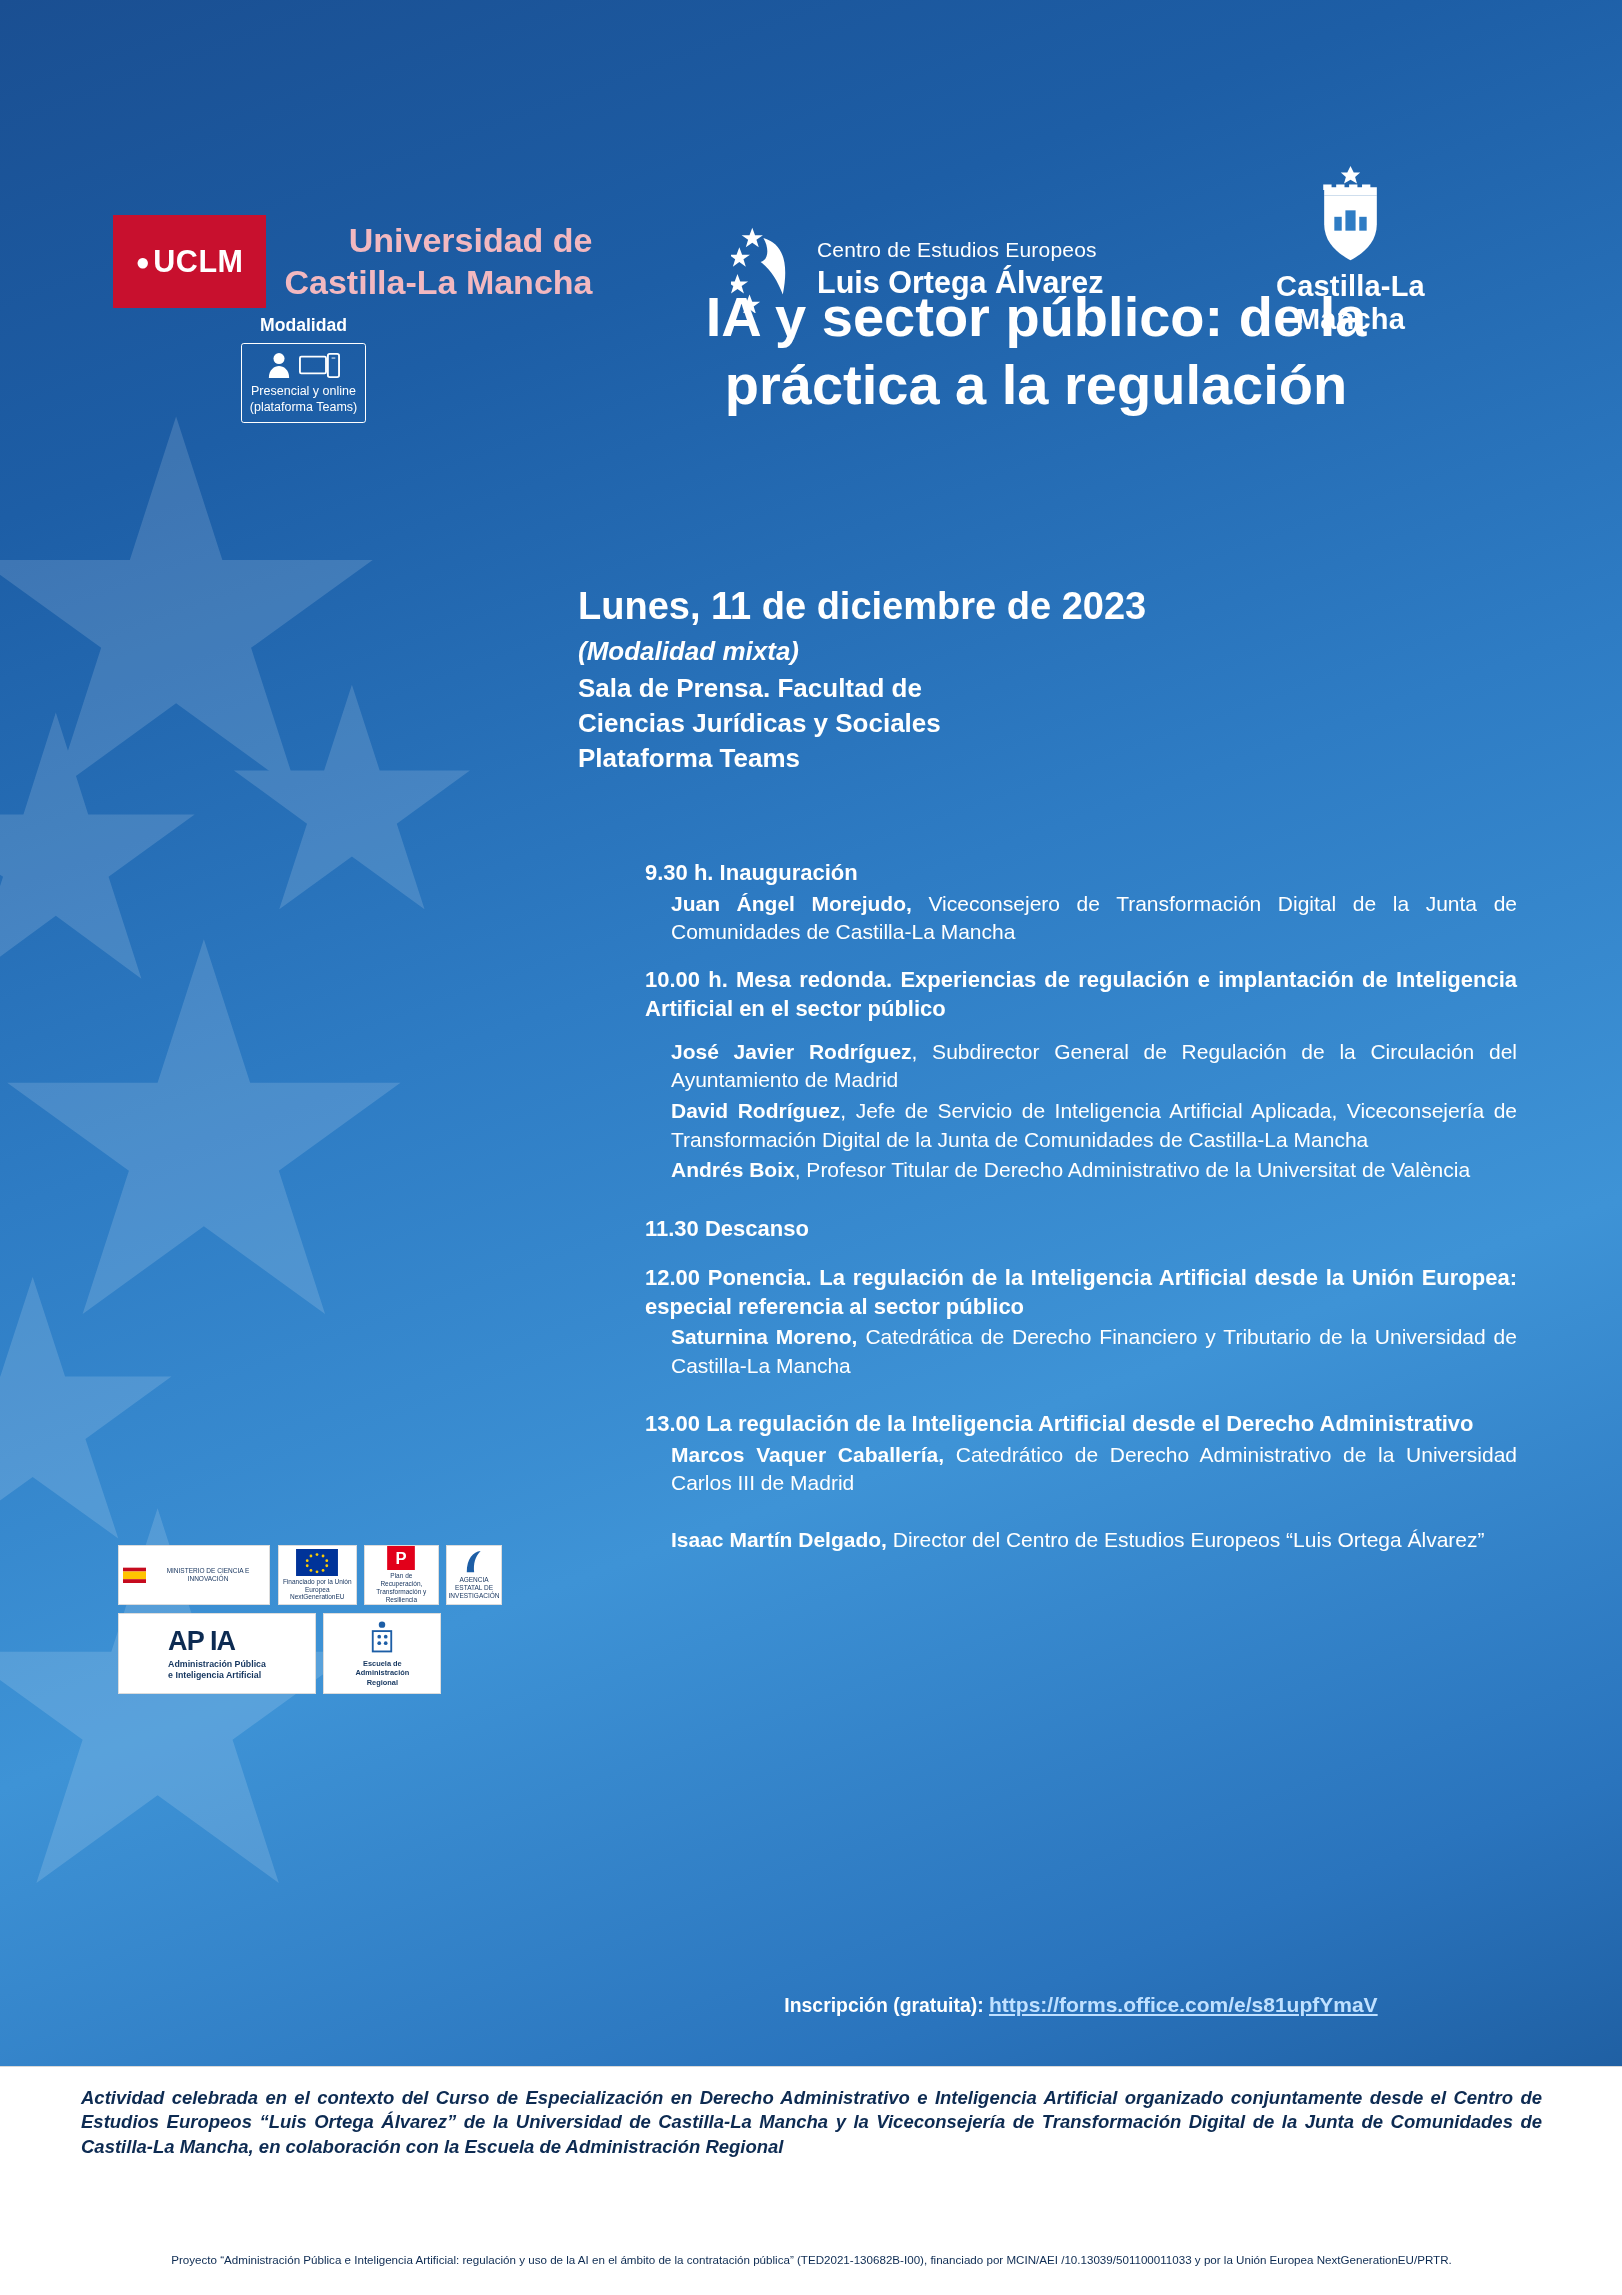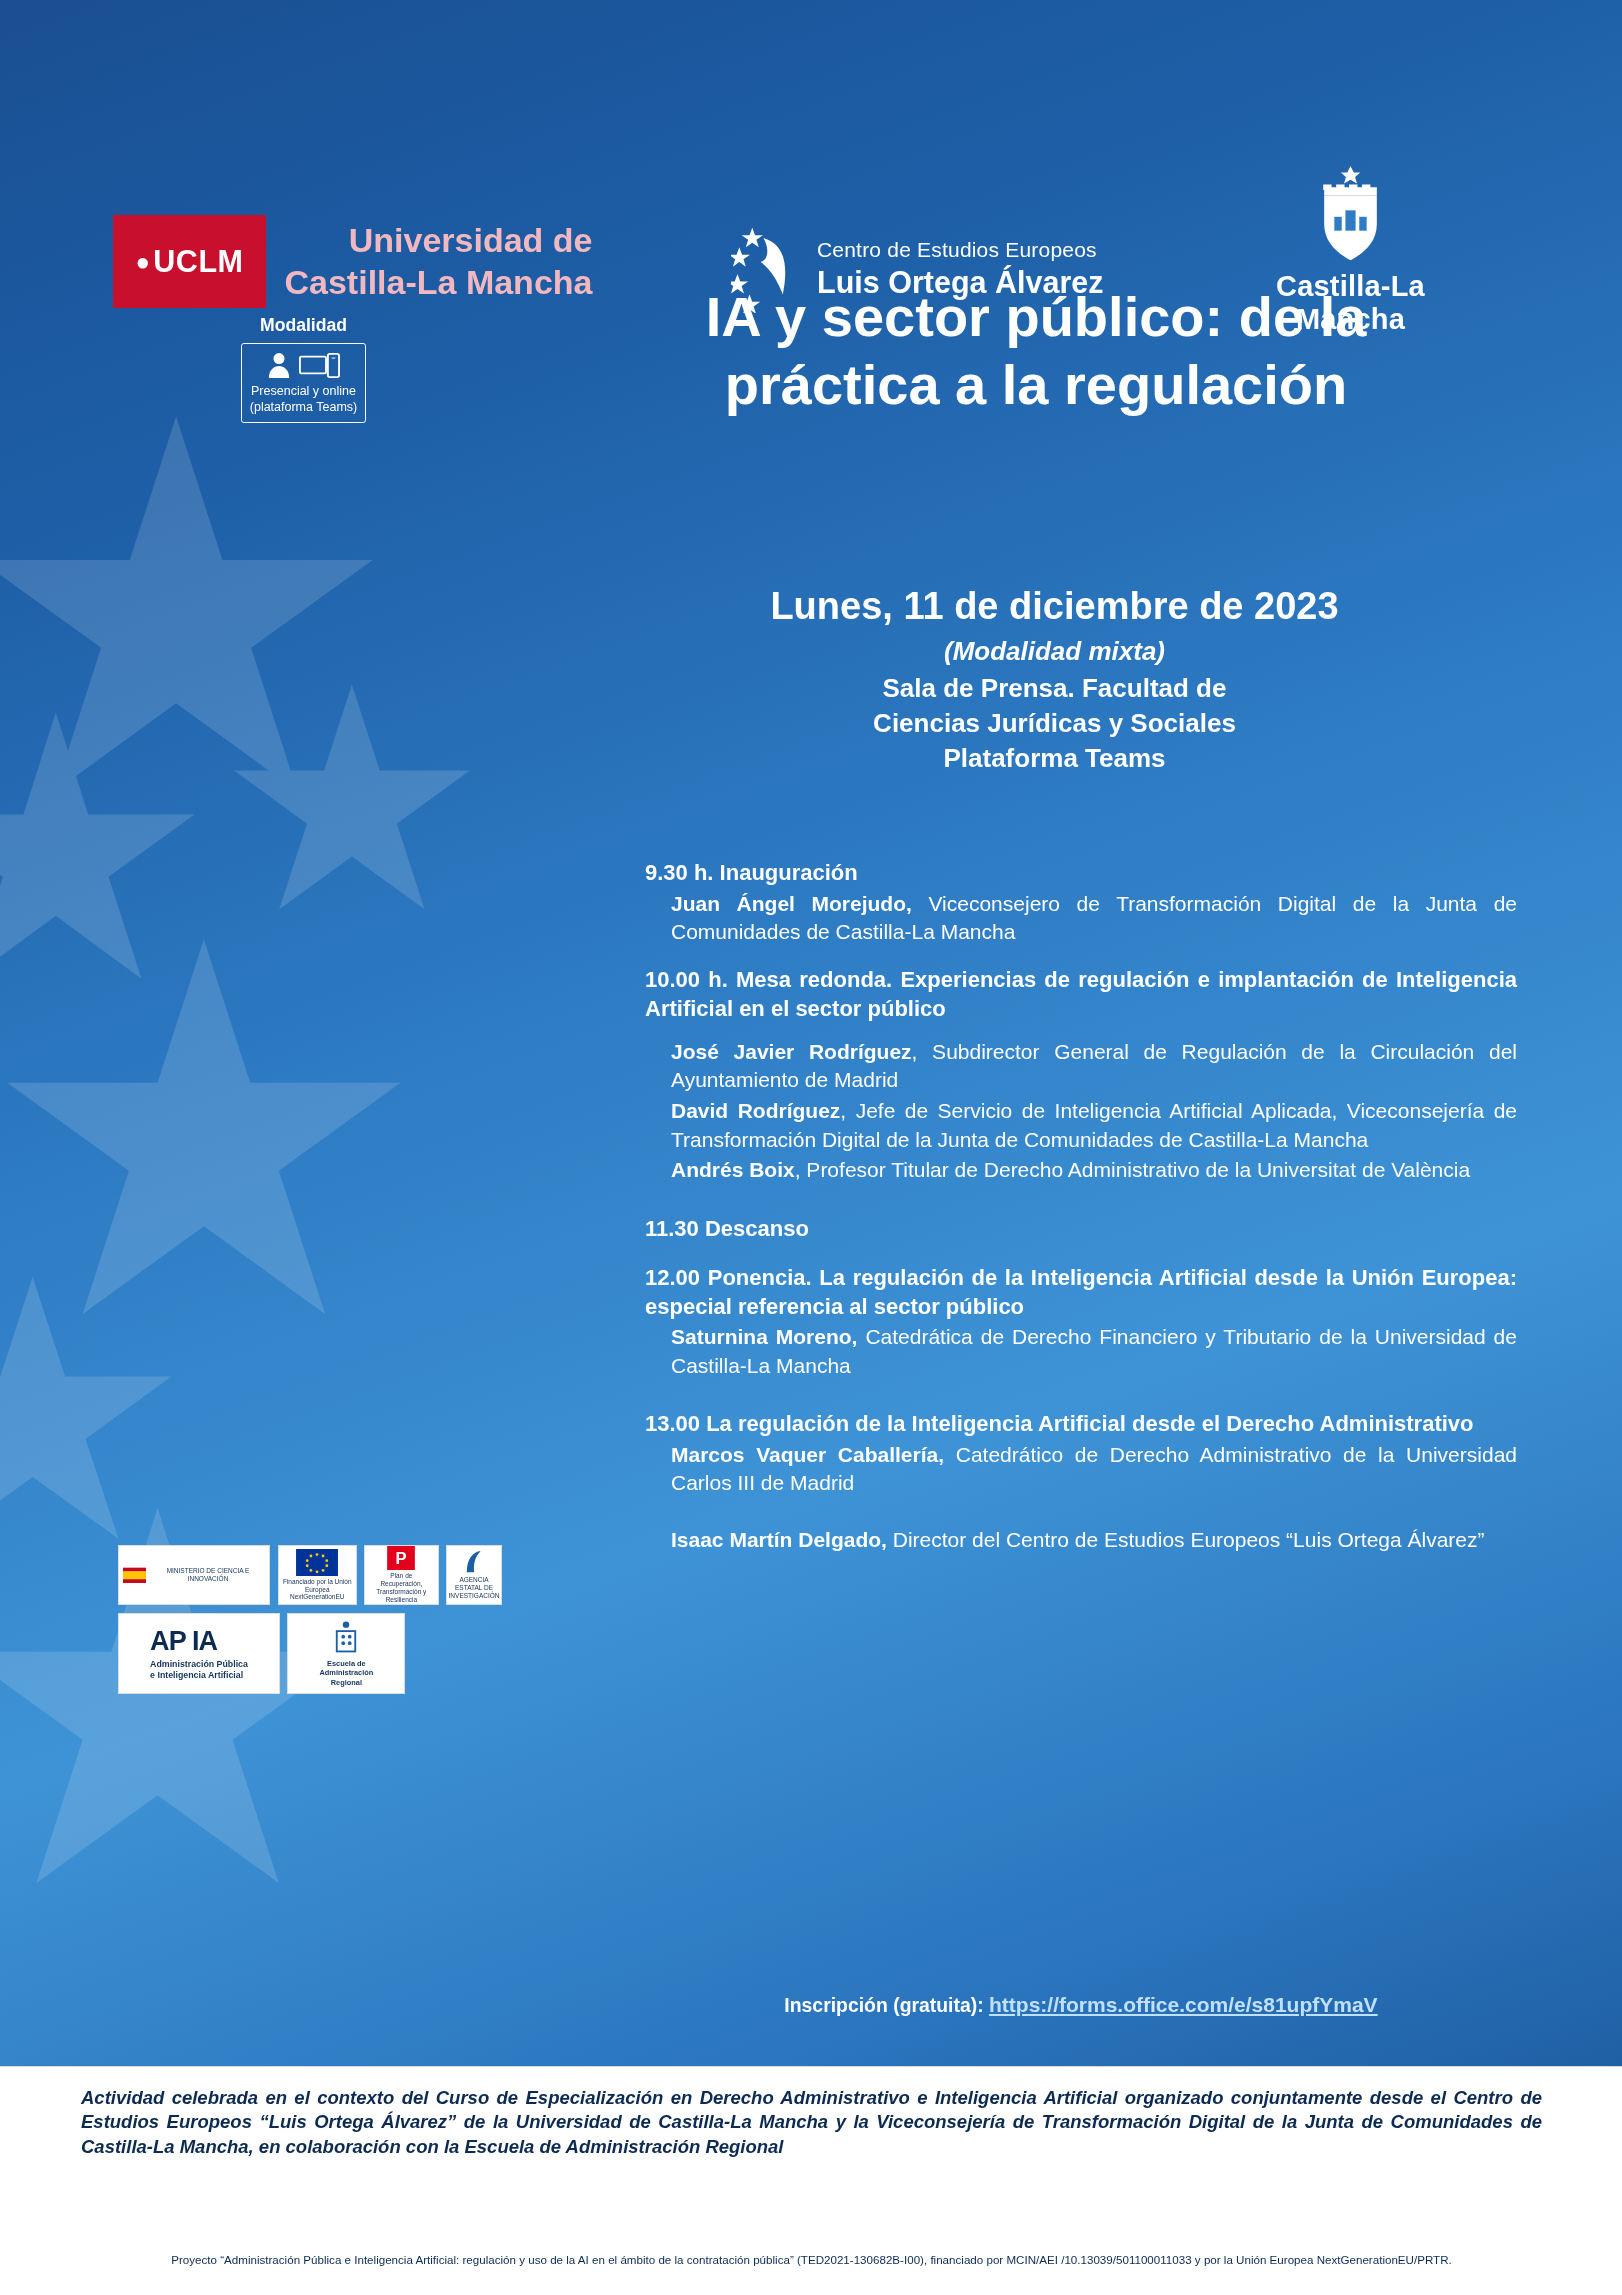--- a/index.html
+++ b/index.html
@@ -104,21 +104,21 @@
     line-height: 1.22;
     text-align: center;
     white-space: pre-line;
   }
 
   
   .datebox {
     position: absolute;
     left: 578px; top: 585px;
     width: 953px;
-    text-align: center;
+    text-align: left;
     color: #ffffff;
   }
   .datebox .d1 { font-size: 38px; font-weight: bold; }
   .datebox .d2 { font-size: 26px; font-weight: bold; font-style: italic; margin-top: 8.3px; }
   .datebox .d3 { font-size: 26px; font-weight: bold; line-height: 1.35; margin-top: 3.7px; white-space: pre-line; }
 
   
   .programme {
     position: absolute;
     left: 645px; top: 858px;
@@ -171,21 +171,21 @@
   .logo-card {
     background: #ffffff;
     border: 0.9px solid #dcdcdc;
     display: flex; align-items: center; justify-content: center;
     padding: 3.7px;
   }
   .lc-min { width: 171px; height: 60px; }
   .lc-eu  { width: 88px; height: 60px; }
   .lc-prtr{ width: 83px; height: 60px; }
   .lc-aei { width: 56px; height: 60px; }
-  .lc-apia{ width: 162px; height: 81px; align-items: center; }
+  .lc-apia{ width: 198px; height: 81px; align-items: center; }
   .lc-ear { width: 118px; height: 81px; }
   .mini { font-size: 6.5px; line-height: 1.2; color: #14325c; text-align: center; }
   .flag-es { width: 25px; height: 16.7px; display:inline-block; vertical-align: middle;}
   .apia-text { text-align: left; color: #15365f; }
   .apia-text .big { font-size: 27px; font-weight: bold; letter-spacing: -0.9px; color: #0d2b52; }
   .apia-text .small { font-size: 8.8px; font-weight: bold; line-height: 1.25; margin-top: 1.9px; }
   .ear-text { font-size: 7.4px; font-weight: bold; color: #15365f; line-height: 1.3; text-align: center; }
 
   
   .footer-band {

